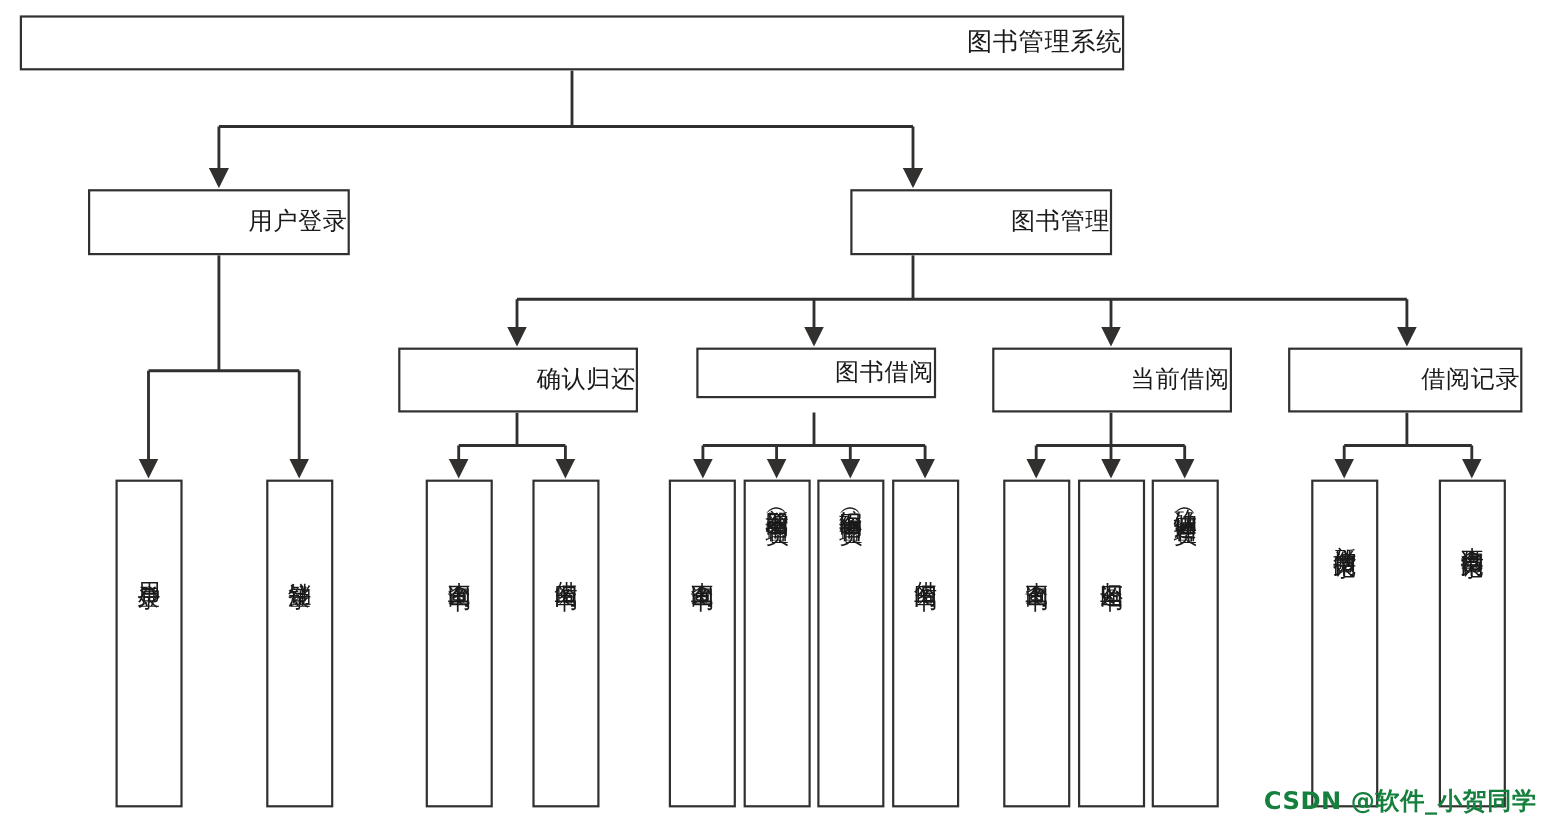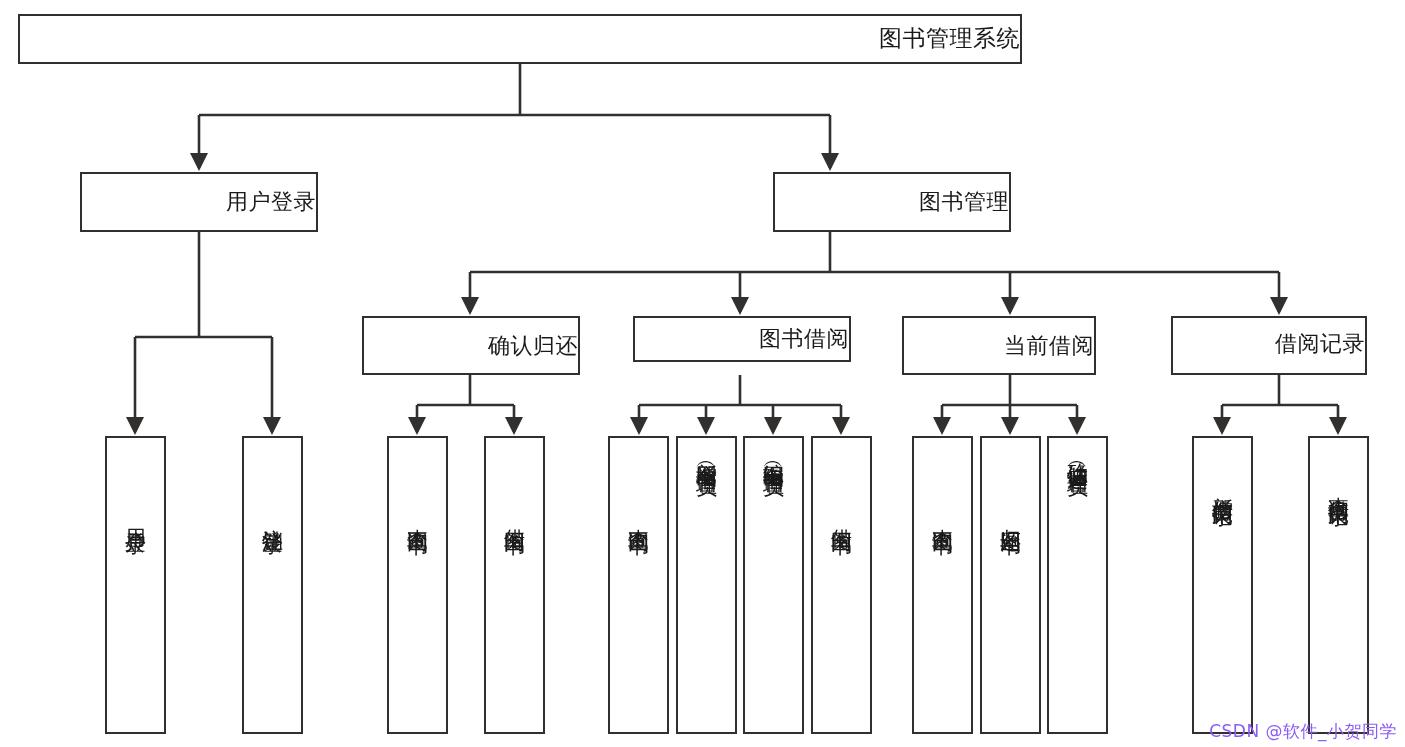--- a/index.html
+++ b/index.html
@@ -60,25 +60,26 @@
     letter-spacing: 2px;
     white-space: nowrap;
   }
   .node.leaf.mid .node-label {
     
   }
   .watermark {
     position: absolute;
     right: 8px;
     bottom: 4px;
-    font-size: 17px;
-    color: #8b5cf6;
+    font-size: 22px;
+    color: #15803d;
     letter-spacing: 0.5px;
     white-space: nowrap;
     user-select: none;
+    font-weight: bold;
   }
 </style>
 </head>
 <body>
 
 <div id="canvas">
 
   <svg id="edges" viewBox="0 0 1405 747" width="1405" height="747" aria-hidden="true">
     <defs>
       <marker id="arrow" viewBox="0 0 12 12" refX="10" refY="6" markerWidth="7" markerHeight="7" orient="auto-start-reverse">
@@ -142,24 +143,24 @@
   <div class="node horiz" style="left:728px; top:172px; width:238px; height:60px;margin-left:45px;">
     <span class="node-label">图书管理</span>
   </div>
 
   <div class="node horiz" style="left:362px; top:316px; width:218px; height:59px;">
     <span class="node-label">确认归还</span>
   </div>
   <div class="node horiz" style="left:633px; top:316px; width:218px; height:46px;">
     <span class="node-label">图书借阅</span>
   </div>
-  <div class="node horiz" style="left:902px; top:316px; width:194px; height:59px;">
+  <div class="node horiz" style="left:902px; top:316px; width:218px; height:59px;">
     <span class="node-label">当前借阅</span>
   </div>
-  <div class="node horiz" style="left:1171px; top:316px; width:196px; height:59px;font-family:Liberation Mono, monospace;">
+  <div class="node horiz" style="left:1171px; top:316px; width:213px; height:59px;">
     <span class="node-label">借阅记录</span>
   </div>
 
   <div class="node leaf mid" style="left:105px; top:436px; width:61px; height:298px; padding-top:74px;">
     <span class="node-label">用户登录</span>
   </div>
   <div class="node leaf mid" style="left:242px; top:436px; width:61px; height:298px; padding-top:74px;">
     <span class="node-label">注销登录</span>
   </div>
 

